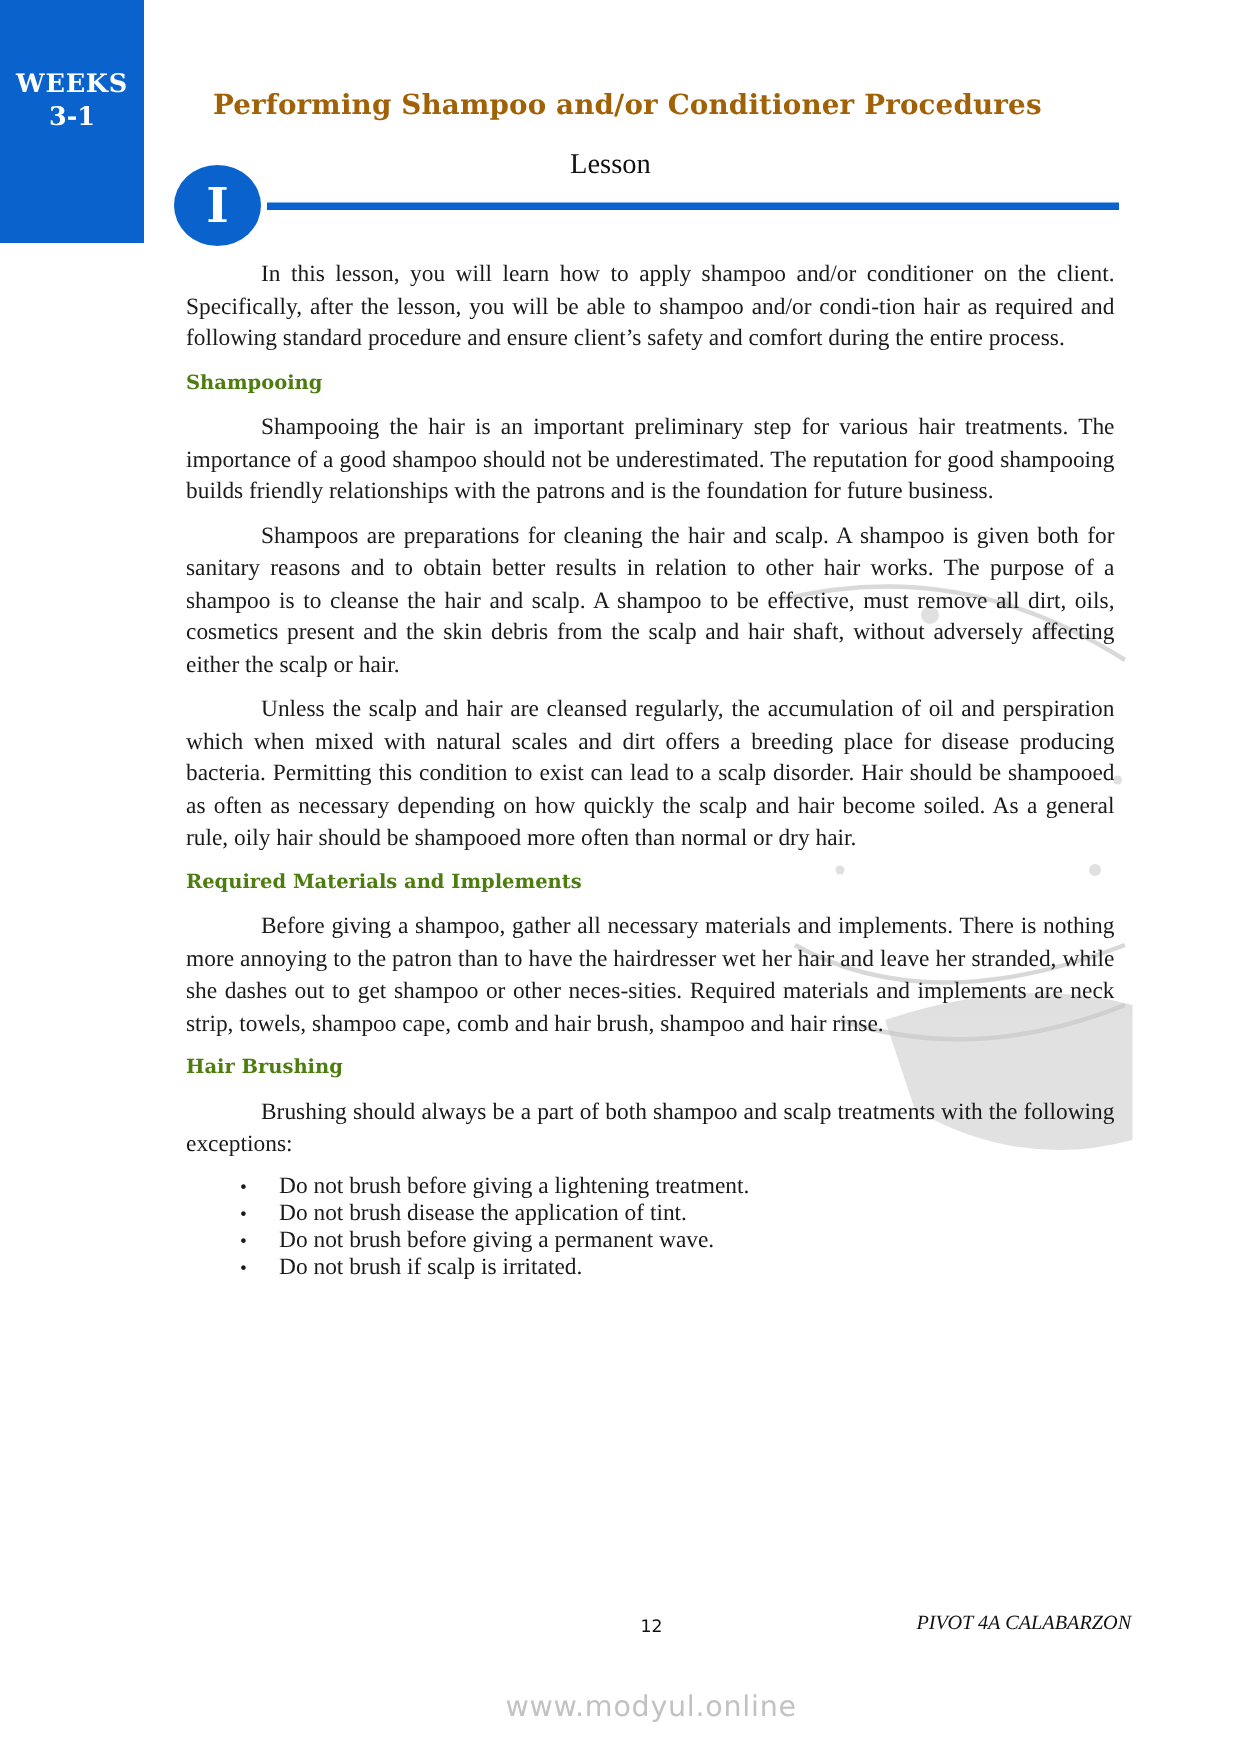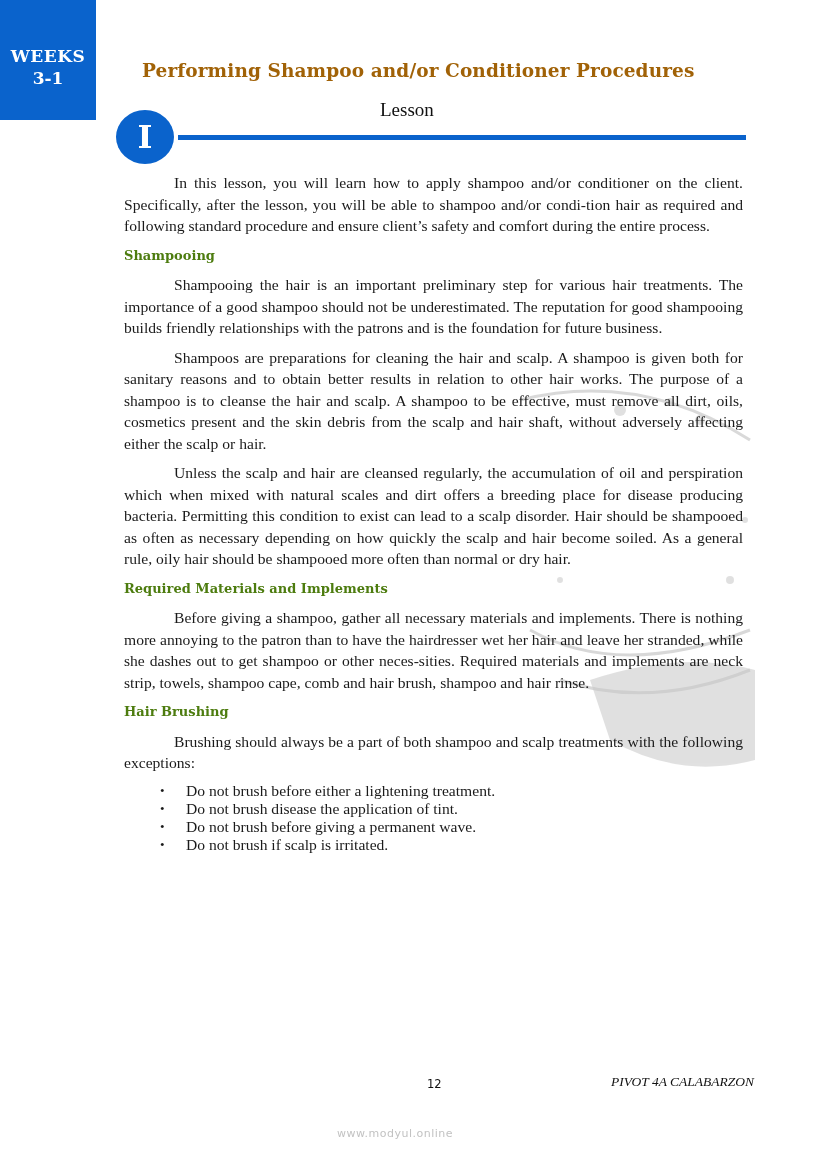--- a/index.html
+++ b/index.html
@@ -1,18 +1,18 @@
 <!DOCTYPE html>
 <html><head>
 <meta charset="utf-8">
 <style>
   html, body { margin: 0; padding: 0; background: #ffffff; }
   body { width: 826px; height: 1169px; position: relative; overflow: hidden;
          font-family: "DejaVu Serif", "Liberation Serif", serif; color: #1a1a1a; }
-  .week-box { position: absolute; left: 0; top: 0; width: 96px; height: 120px;
+  .week-box { position: absolute; left: 0; top: 0; width: 96px; height: 162px;
               background: #0a63cc; color: #fff; text-align: center;
               font-family: "DejaVu Serif", serif; font-weight: bold; }
   .week-box .w1 { position: absolute; top: 46px; left: 0; width: 96px; font-size: 17px; letter-spacing: 0.5px; }
   .week-box .w2 { position: absolute; top: 68px; left: 0; width: 96px; font-size: 17px; }
   .title { position: absolute; left: 142px; top: 60px; font-size: 18.5px; font-weight: bold;
            color: #a16207; white-space: nowrap; letter-spacing: 0.1px; }
   .lesson-label { position: absolute; left: 0; width: 826px; top: 99px; text-align: center;
                   font-family: "Liberation Serif", serif; font-size: 19px; color: #111; padding-left: 0; }
   .lesson-label span { position: absolute; left: 380px; }
   .circle { position: absolute; left: 116px; top: 110px; width: 58px; height: 54px;
@@ -32,21 +32,21 @@
   .content p.gap { margin-top: 8px; }
   .content ul { margin: 8px 0 0 0; padding: 0 0 0 0; list-style: none; }
   .content li { position: relative; padding-left: 62px; line-height: 18px; }
   .content li::before { content: "•"; position: absolute; left: 36px; top: 0; font-size: 13px; }
 
   .page-num { position: absolute; left: 427px; top: 1077px; font-family: "DejaVu Sans", sans-serif;
               font-size: 11.5px; color: #111; }
   .footer-pivot { position: absolute; left: 563px; top: 1074px; font-family: "Liberation Serif", serif;
                   font-style: italic; font-size: 13.5px; color: #111; white-space: nowrap; margin-left: 48px; }
   .site { position: absolute; left: 337px; top: 1127px; font-family: "DejaVu Sans", sans-serif;
-          font-size: 11px; color: #c2c2c2; letter-spacing: 0.5px; }
+          font-size: 19px; color: #c2c2c2; letter-spacing: 0.5px; }
 </style>
 </head>
 <body>
 
 <div class="week-box">
   <div class="w1">WEEKS</div>
   <div class="w2">3-1</div>
 </div>
 
 <div class="title">Performing Shampoo and/or Conditioner Procedures</div>
@@ -86,21 +86,21 @@
   <p class="gap">Unless the scalp and hair are cleansed regularly, the accumulation of oil and perspiration which when mixed with natural scales and dirt offers a breeding place for disease producing bacteria. Permitting this condition to exist can lead to a scalp disorder.    Hair should be shampooed as often as necessary depending on how quickly the scalp and hair become soiled. As a general rule, oily hair should be shampooed more often than normal or dry hair.</p>
 
 
   <div class="h">Required Materials and Implements</div>
   <p>Before giving a shampoo, gather all necessary materials and implements. There is nothing more annoying to the patron than to have the hairdresser wet her hair and leave her stranded, while she dashes out to get shampoo or other neces-sities. Required materials and implements are neck strip, towels, shampoo cape, comb and hair brush, shampoo and hair rinse.</p>
 
   <div class="h">Hair Brushing</div>
   <p>Brushing should always be a part of both shampoo and scalp treatments with the following exceptions:</p>
 
   <ul>
-    <li>Do not brush before either a lightening treatment.</li>
+    <li>Do not brush before giving a lightening treatment.</li>
     <li>Do not brush disease the application of tint.</li>
     <li>Do not brush before giving a permanent wave.</li>
     <li>Do not brush if scalp is irritated.</li>
   </ul>
 </div>
 
 <div class="page-num">12</div>
 <div class="footer-pivot">PIVOT 4A CALABARZON</div>
 <div class="site">www.modyul.online</div>
 

